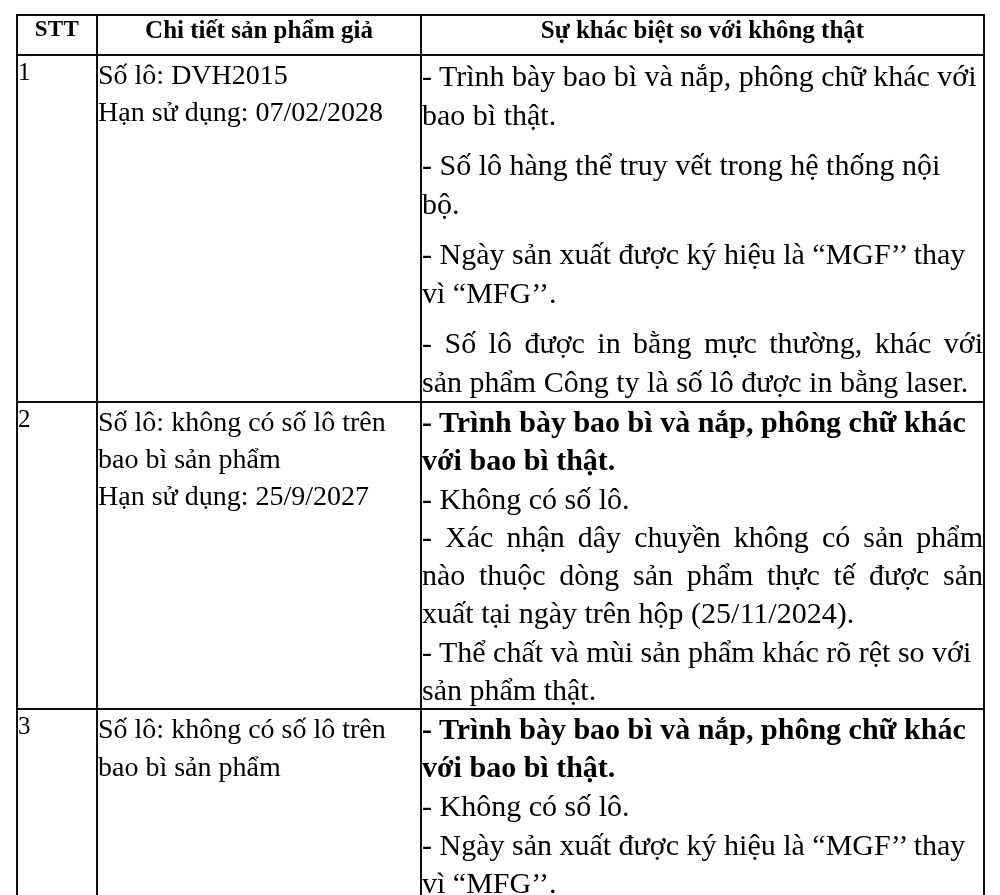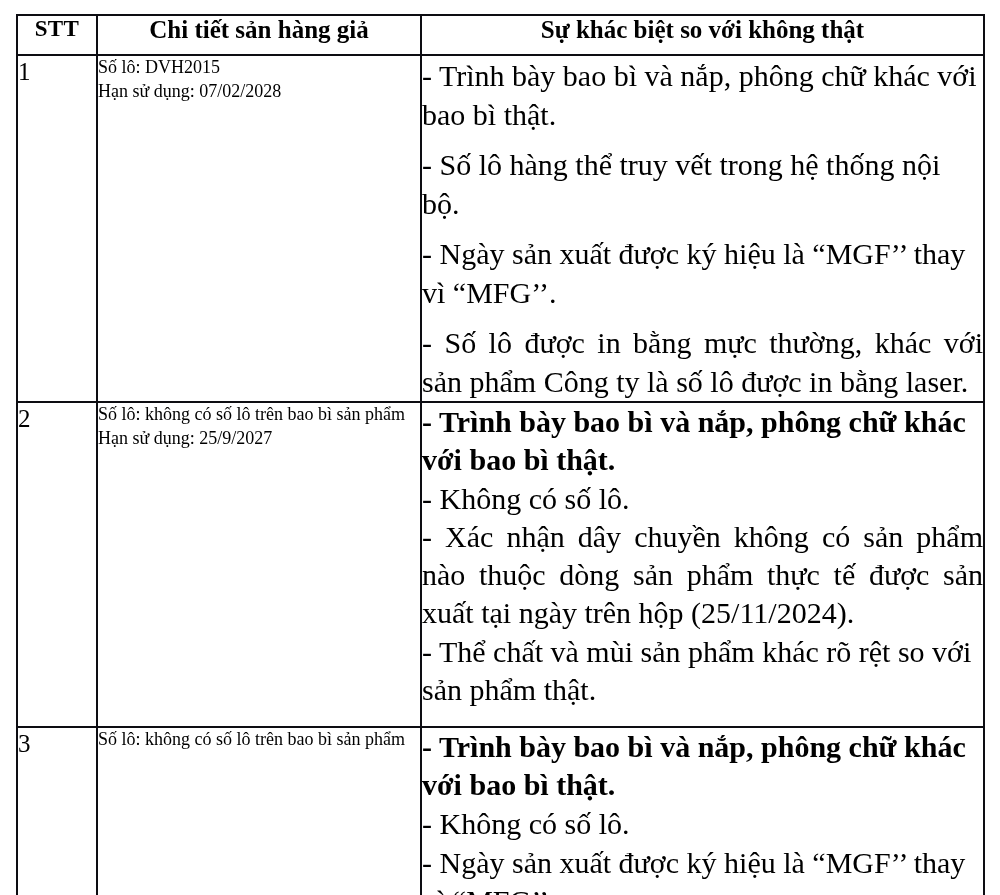--- a/index.html
+++ b/index.html
@@ -44,57 +44,57 @@
   thead th.h-stt{font-size:23px; letter-spacing:.4px;}
 
   
   td.stt{
     font-size:25px;
     line-height:1.25;
     padding:7px 0 0 10px;
     text-align:left;
   }
   td.detail{
-    font-size:18px;
+    font-size:28px;
     line-height:1.33;
     padding:7px 6px 6px 11px;
   }
   td.diff{
     font-size:30px;
     padding:5px 8px 6px 10px;
   }
 
   td.detail .ln{display:block;}
 
   
   .blk{margin:0;}
   .diff.loose .blk{ line-height:1.30; margin:0 0 11px 0; }
   .diff.loose .blk:last-child{margin-bottom:0;}
   .diff.tight .blk{ line-height:1.26; margin:0 0 1px 0; }
-  .diff.tight .blk:last-child{margin-bottom:18px;}
+  .diff.tight .blk:last-child{margin-bottom:0;}
 
   .just{text-align:justify; text-justify:inter-word;}
   .bold{font-weight:bold;}
 </style>
 </head>
 <body>
 
 <div class="page">
 
   <table class="cmp">
     <colgroup>
       <col class="c-stt">
         <col class="c-det">
         <col class="c-dif">
     </colgroup>
 
     <thead>
       <tr>
         <th class="h-stt">STT</th>
-        <th>Chi tiết sản hàng giả</th>
+        <th>Chi tiết sản phẩm giả</th>
         <th>Sự khác biệt so với không thật</th>
       </tr>
     </thead>
 
     <tbody>
 
       <tr>
         <td class="stt">1</td>
 
         <td class="detail">

